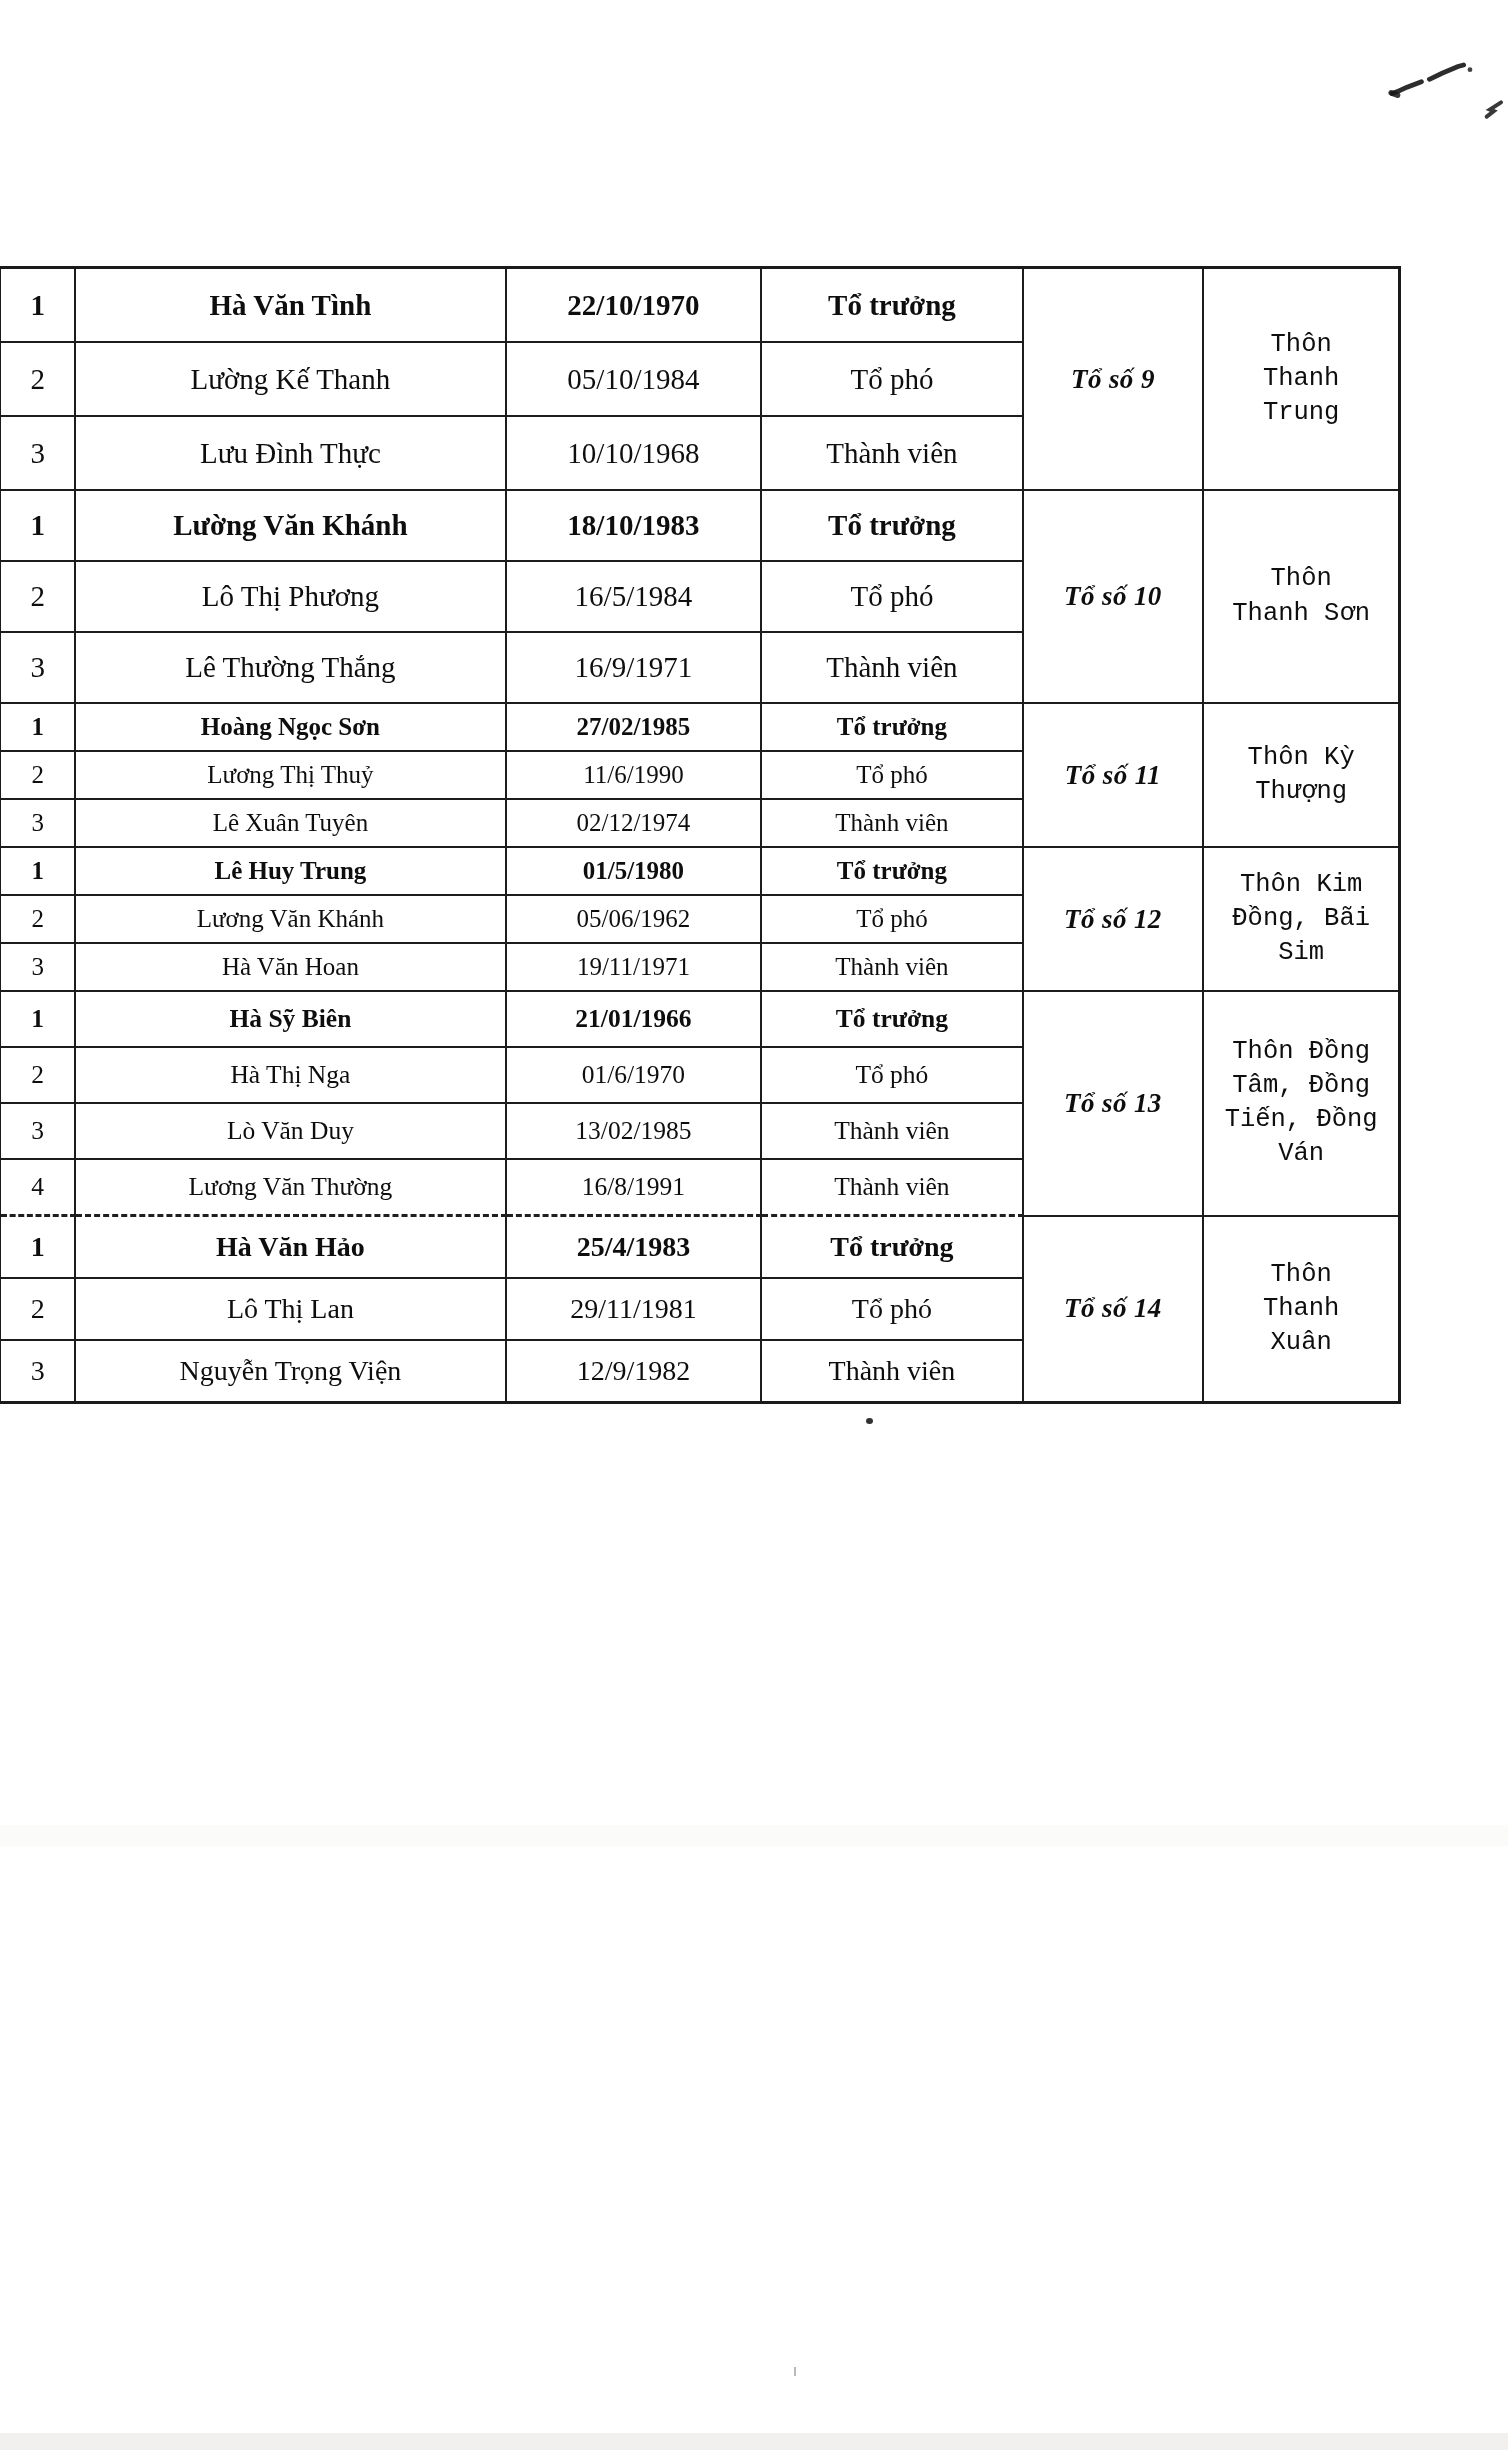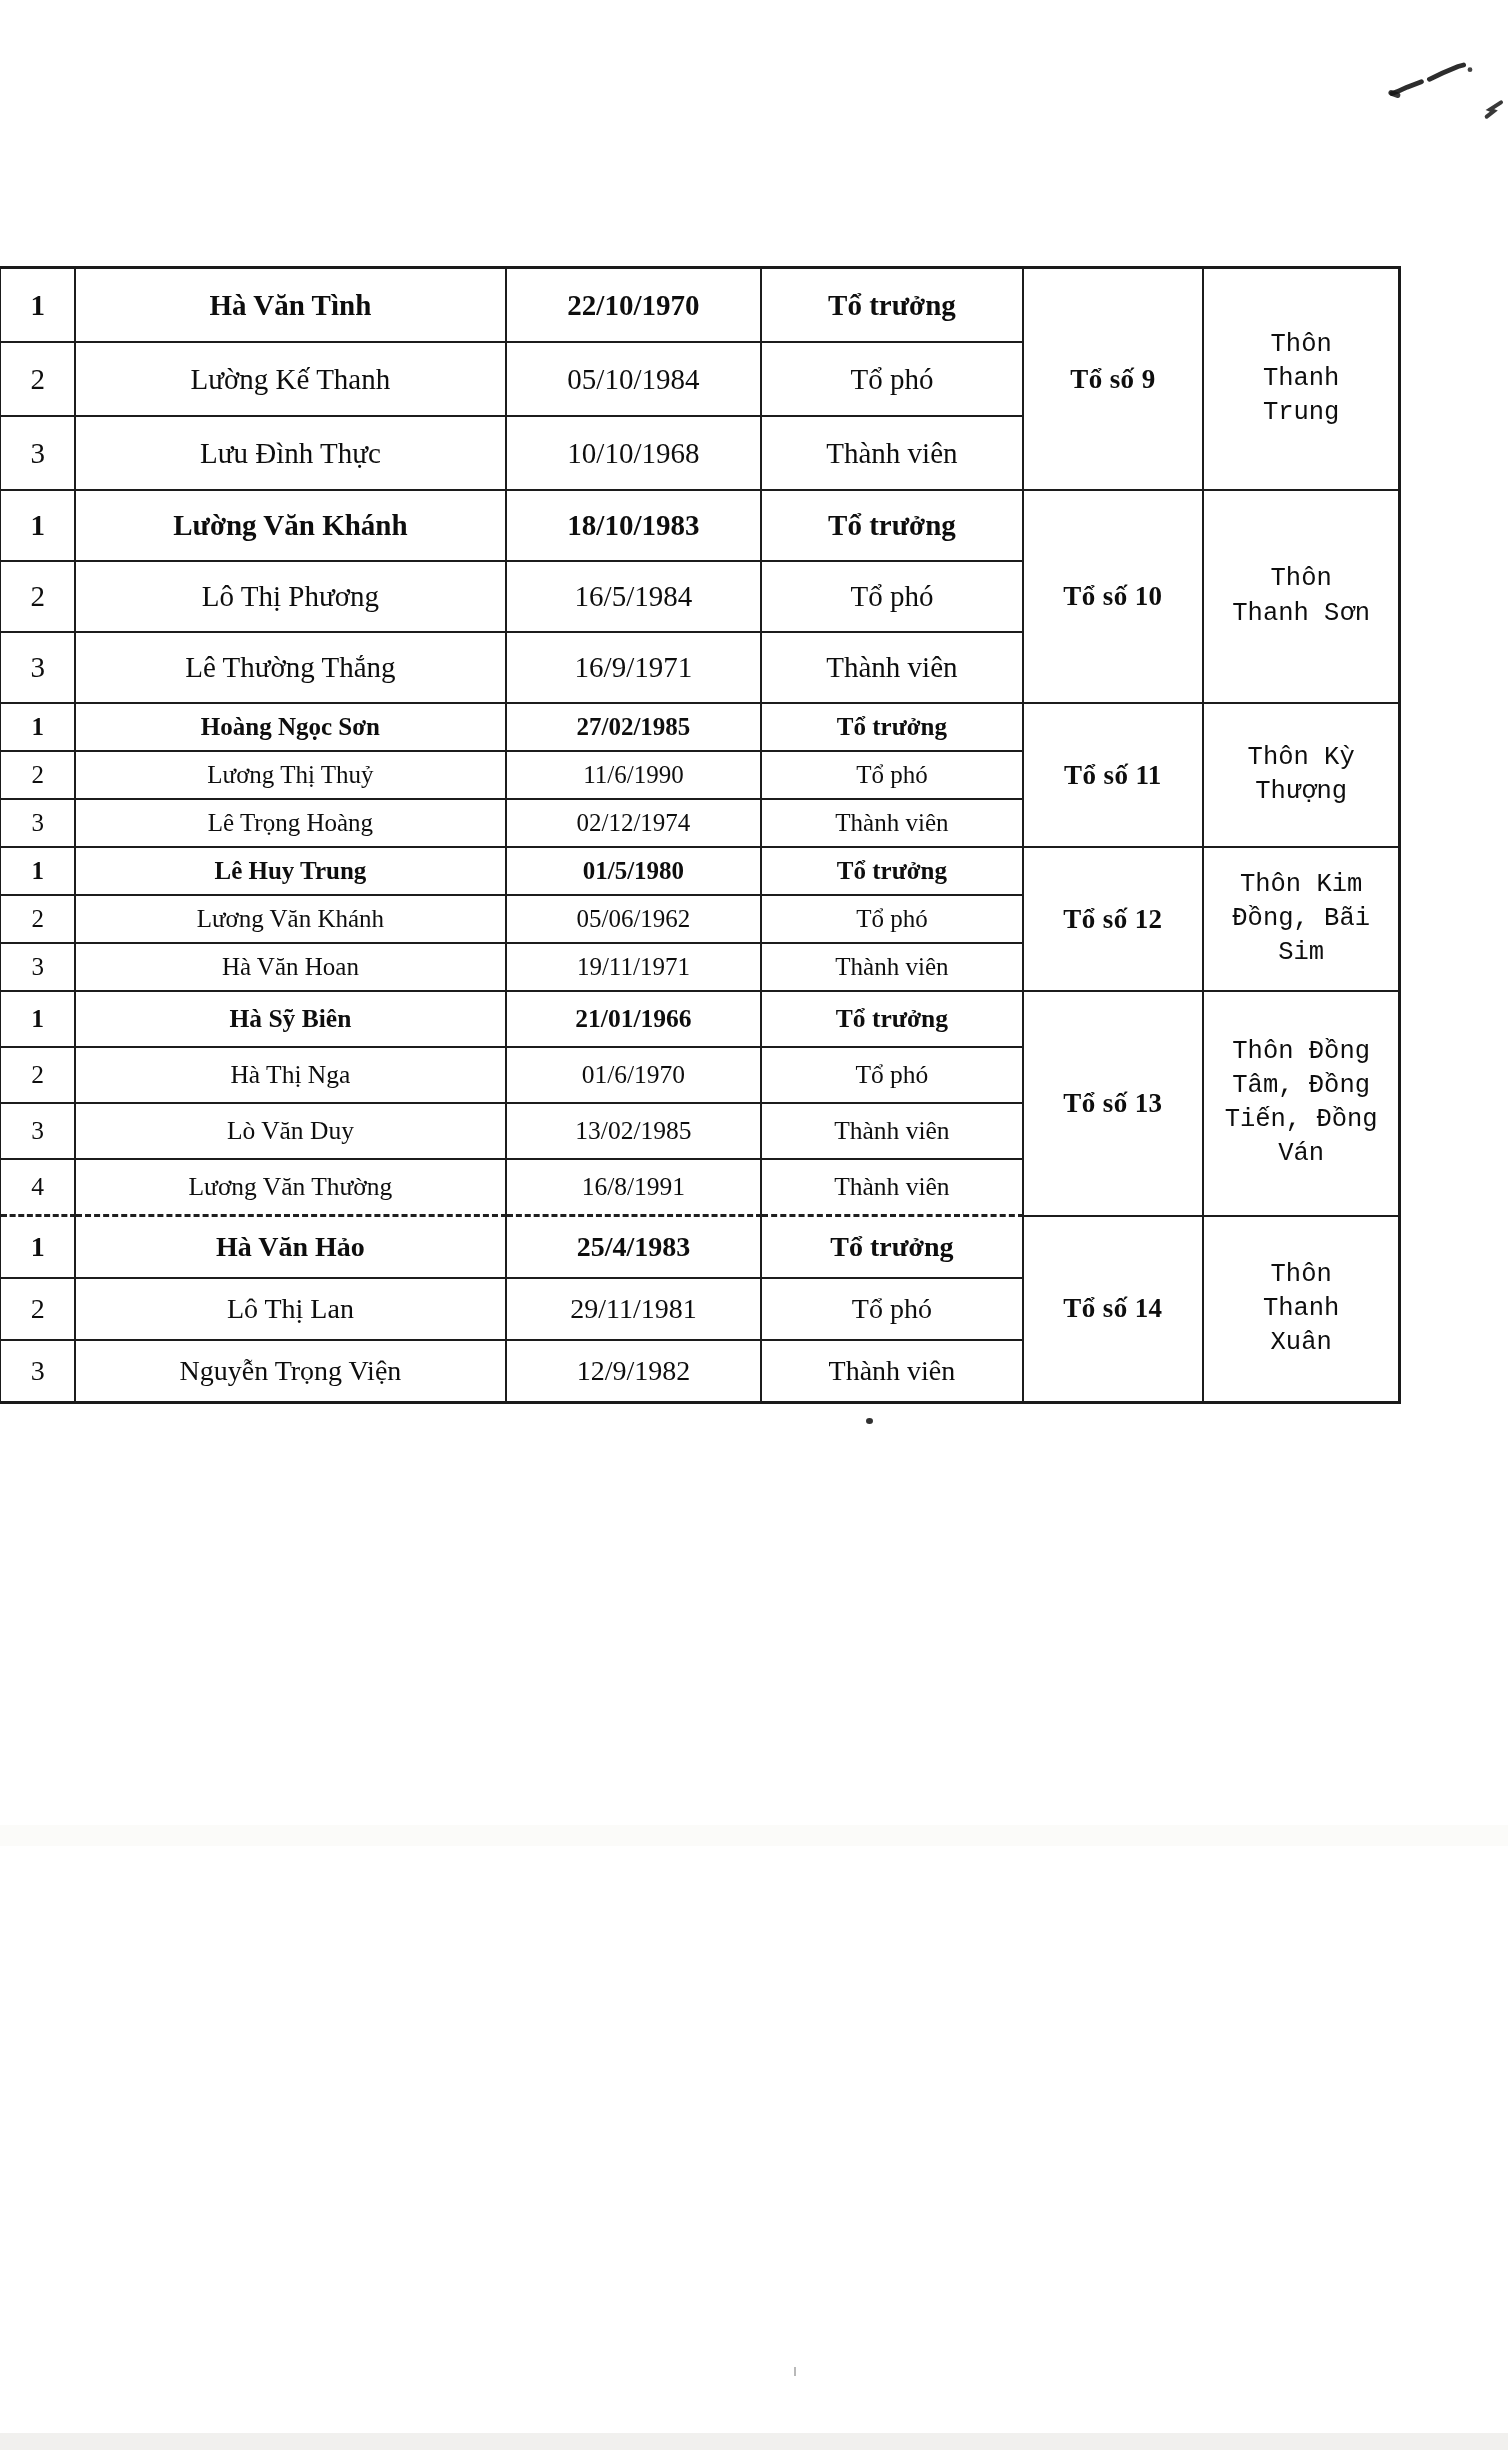--- a/index.html
+++ b/index.html
@@ -28,21 +28,21 @@
   .g0>td{height:72px;font-size:29px;}
   .g1>td{height:69px;font-size:29px;}
   .g2>td{height:46px;font-size:25px;}
   .g3>td{height:46px;font-size:25px;}
   .g4>td{height:54px;font-size:25.5px;}
   .g5>td{height:60px;font-size:28px;}
   td.name{text-align:left;padding-left:21px;}
   td.no{padding-left:1.6px;}
   .leader td{border-top-width:3.2px;}
   .leader td:nth-child(-n+4){font-weight:bold;}
-  td.group{font-weight:bold;font-size:27px !important;letter-spacing:0.4px;}
+  td.group{font-weight:bold;font-size:27px !important;letter-spacing:0.4px;font-style:italic;}
   td.village{font-size:25.5px !important;line-height:1.34;white-space:pre-line;padding:3.2px 6.4px;font-family:Liberation Mono, monospace;}
   
   .dash-b td{border-bottom:3.2px dashed #1f1f1f;}
   .dash-t td:nth-child(-n+4){border-top:3.2px dashed #1f1f1f;}
   
   .pen-marks{position:absolute;left:1388px;top:56px;width:121px;height:72px;}
   .speck{position:absolute;background:#151515;border-radius:50%;}
   .speck.s1{left:866px;top:1418px;width:7.2px;height:6.4px;opacity:.88;}
   .tick{position:absolute;left:794px;top:2367px;width:2.4px;height:8.8px;background:#8a8a8a;opacity:.6;}
   .band-bottom{position:absolute;left:0;top:2433px;width:1509px;height:17.5px;background:#f1f0ee;}
@@ -124,21 +124,21 @@
 Thượng</td>
         </tr>
         <tr class="g2">
           <td class="no">2</td>
           <td class="name">Lương Thị Thuỷ</td>
           <td class="dob">11/6/1990</td>
           <td class="role">Tổ phó</td>
         </tr>
         <tr class="g2">
           <td class="no">3</td>
-          <td class="name">Lê Trọng Hoàng</td>
+          <td class="name">Lê Xuân Tuyên</td>
           <td class="dob">02/12/1974</td>
           <td class="role">Thành viên</td>
         </tr>
         <tr class="g3 leader">
           <td class="no">1</td>
           <td class="name">Lê Huy Trung</td>
           <td class="dob">01/5/1980</td>
           <td class="role">Tổ trưởng</td>
           <td class="group" rowspan="3">Tổ số 12</td>
           <td class="village" rowspan="3">Thôn Kim

